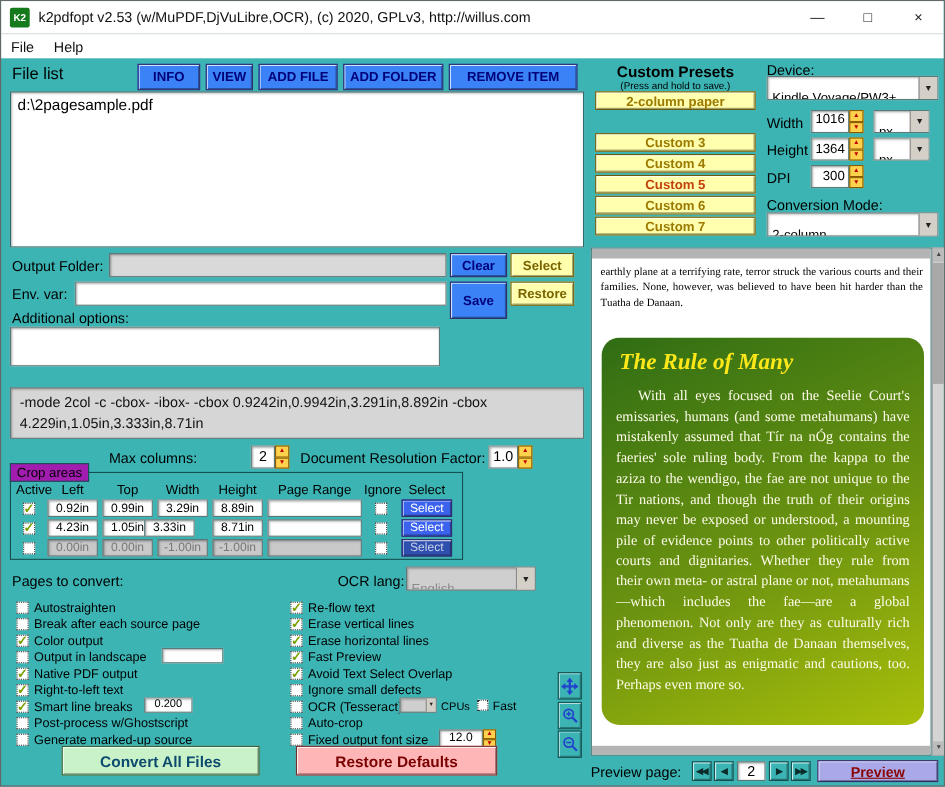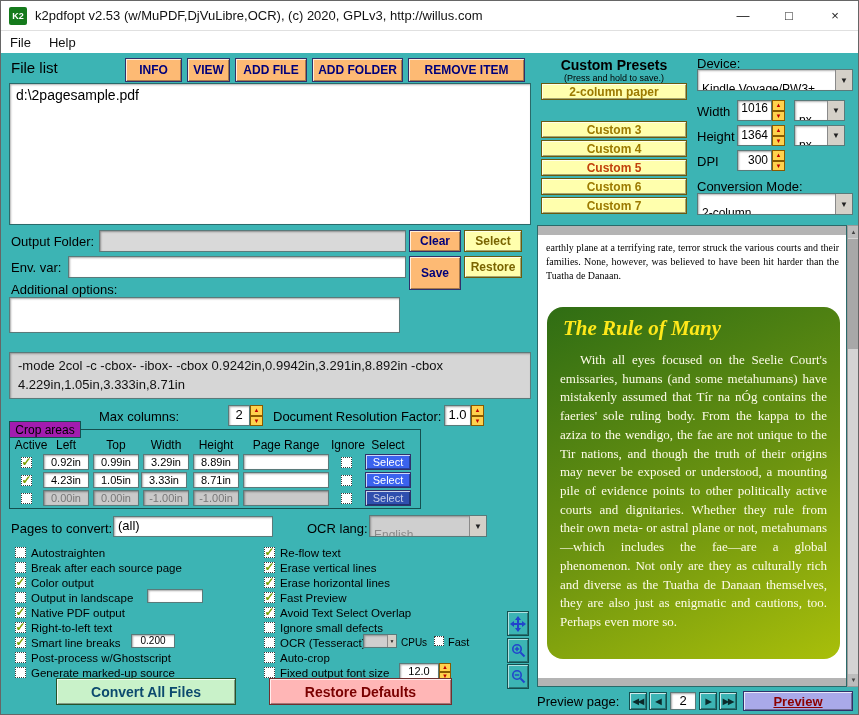--- a/index.html
+++ b/index.html
@@ -11,21 +11,21 @@
   .titlebar{position:absolute;left:0;top:0;width:100%;height:30px;background:#fff;display:flex;align-items:center;border-bottom:1px solid #e0e0e0;}
   .appicon{width:18px;height:18px;margin-left:8px;background:#157a1c;color:#fff;font-weight:bold;font-size:9px;display:flex;align-items:center;justify-content:center;border-radius:2px;}
   .wtitle{margin-left:8px;font-size:13px;color:#111;white-space:nowrap;}
   .wincontrols{margin-left:auto;display:flex;height:30px;}
   .winbtn{width:46px;height:30px;display:flex;align-items:center;justify-content:center;font-size:13px;color:#222;cursor:pointer;}
   .menubar{position:absolute;left:0;top:30px;width:100%;height:22px;background:#fff;display:flex;align-items:center;font-size:13px;color:#111;}
   .menuitem{padding:0 9px;cursor:pointer;}
   
   .lbl{font-size:13px;color:#000;white-space:nowrap;}
   .btn{display:flex;align-items:center;justify-content:center;border:1px solid #30306a;box-shadow:inset 1px 1px 0 rgba(255,255,255,.75), inset -1px -1px 0 rgba(0,0,0,.35);cursor:pointer;font-weight:bold;white-space:nowrap;}
-  .btn-lav{background:#fdba74;color:#00007a;}
+  .btn-lav{background:#3b82f6;color:#00007a;}
   .btn-yel{background:#ffffad;color:#7a6400;border-color:#6a5a10;}
   .btn-blue{background:#3b63ee;color:#fff;font-weight:normal;}
   .btn-blue.disabled{background:#2f4fae;color:#c6cfe8;}
   .btn-green{background:#c9f2c9;color:#0c4a6e;border-color:#27532a;}
   .btn-pink{background:#ffb6b6;color:#7a0000;border-color:#703030;}
   .btn-preview{background:#a9a9e9;color:#8b0000;text-decoration:underline;}
   .navbtn{background:#3cb4b4;color:#0b2a2a;font-size:8px;letter-spacing:-1px;font-weight:bold;border-color:#145050;}
   .input{background:#fff;border:1px solid #5a7a7a;box-shadow:inset 1px 1px 2px rgba(0,0,0,.35);font-size:13px;padding:1px 4px;color:#000;overflow:hidden;white-space:nowrap;}
   .input.gray{background:#d9d9d9;}
   .input.dis{background:#c9c9c9;color:#777;}
@@ -135,37 +135,36 @@
   <div class="input cropfield abs" style="left:92px;top:453px;">0.99in</div>
   <div class="input cropfield abs" style="left:142px;top:453px;">3.29in</div>
   <div class="input cropfield abs" style="left:192px;top:453px;">8.89in</div>
   <div class="input cropfield abs" style="left:242px;top:453px;width:86px;"></div>
   <span class="chk abs" style="left:340px;top:456px;"></span>
   <div class="btn btn-blue abs" style="left:364px;top:453px;width:46px;height:16px;font-size:11px;">Select</div>
 
   <span class="chk abs on" style="left:20px;top:474px;">✓</span>
   <div class="input cropfield abs" style="left:42px;top:471px;">4.23in</div>
   <div class="input cropfield abs" style="left:92px;top:471px;">1.05in</div>
-  <div class="input cropfield abs" style="left:140px;top:471px;">3.33in</div>
+  <div class="input cropfield abs" style="left:130px;top:471px;">3.33in</div>
   <div class="input cropfield abs" style="left:192px;top:471px;">8.71in</div>
   <div class="input cropfield abs" style="left:242px;top:471px;width:86px;"></div>
   <span class="chk abs" style="left:340px;top:474px;"></span>
   <div class="btn btn-blue abs" style="left:364px;top:471px;width:46px;height:16px;font-size:11px;">Select</div>
 
   <span class="chk abs" style="left:20px;top:492px;"></span>
   <div class="input cropfield dis abs" style="left:42px;top:489px;">0.00in</div>
   <div class="input cropfield dis abs" style="left:92px;top:489px;">0.00in</div>
   <div class="input cropfield dis abs" style="left:142px;top:489px;">-1.00in</div>
   <div class="input cropfield dis abs" style="left:192px;top:489px;">-1.00in</div>
   <div class="input cropfield dis abs" style="left:242px;top:489px;width:86px;"></div>
   <span class="chk abs" style="left:340px;top:492px;"></span>
   <div class="btn btn-blue disabled abs" style="left:364px;top:489px;width:46px;height:16px;font-size:11px;">Select</div>
 
   <div class="abs lbl" style="left:10px;top:520px;">Pages to convert:</div>
-  <div class="input abs" style="left:112px;top:515px;width:160px;height:21px;">(all)</div>
   <div class="abs lbl" style="left:306px;top:520px;">OCR lang:</div>
   <div class="dd disabled abs" style="left:368px;top:514px;width:118px;height:22px;">
     <div class="val">English</div>
     <div class="arrow">▼</div>
   </div>
 
   <div class="optrow" style="left:14px;top:545px;">
     <span class="chk"></span>
     <span class="optlbl">Autostraighten</span>
   </div>

